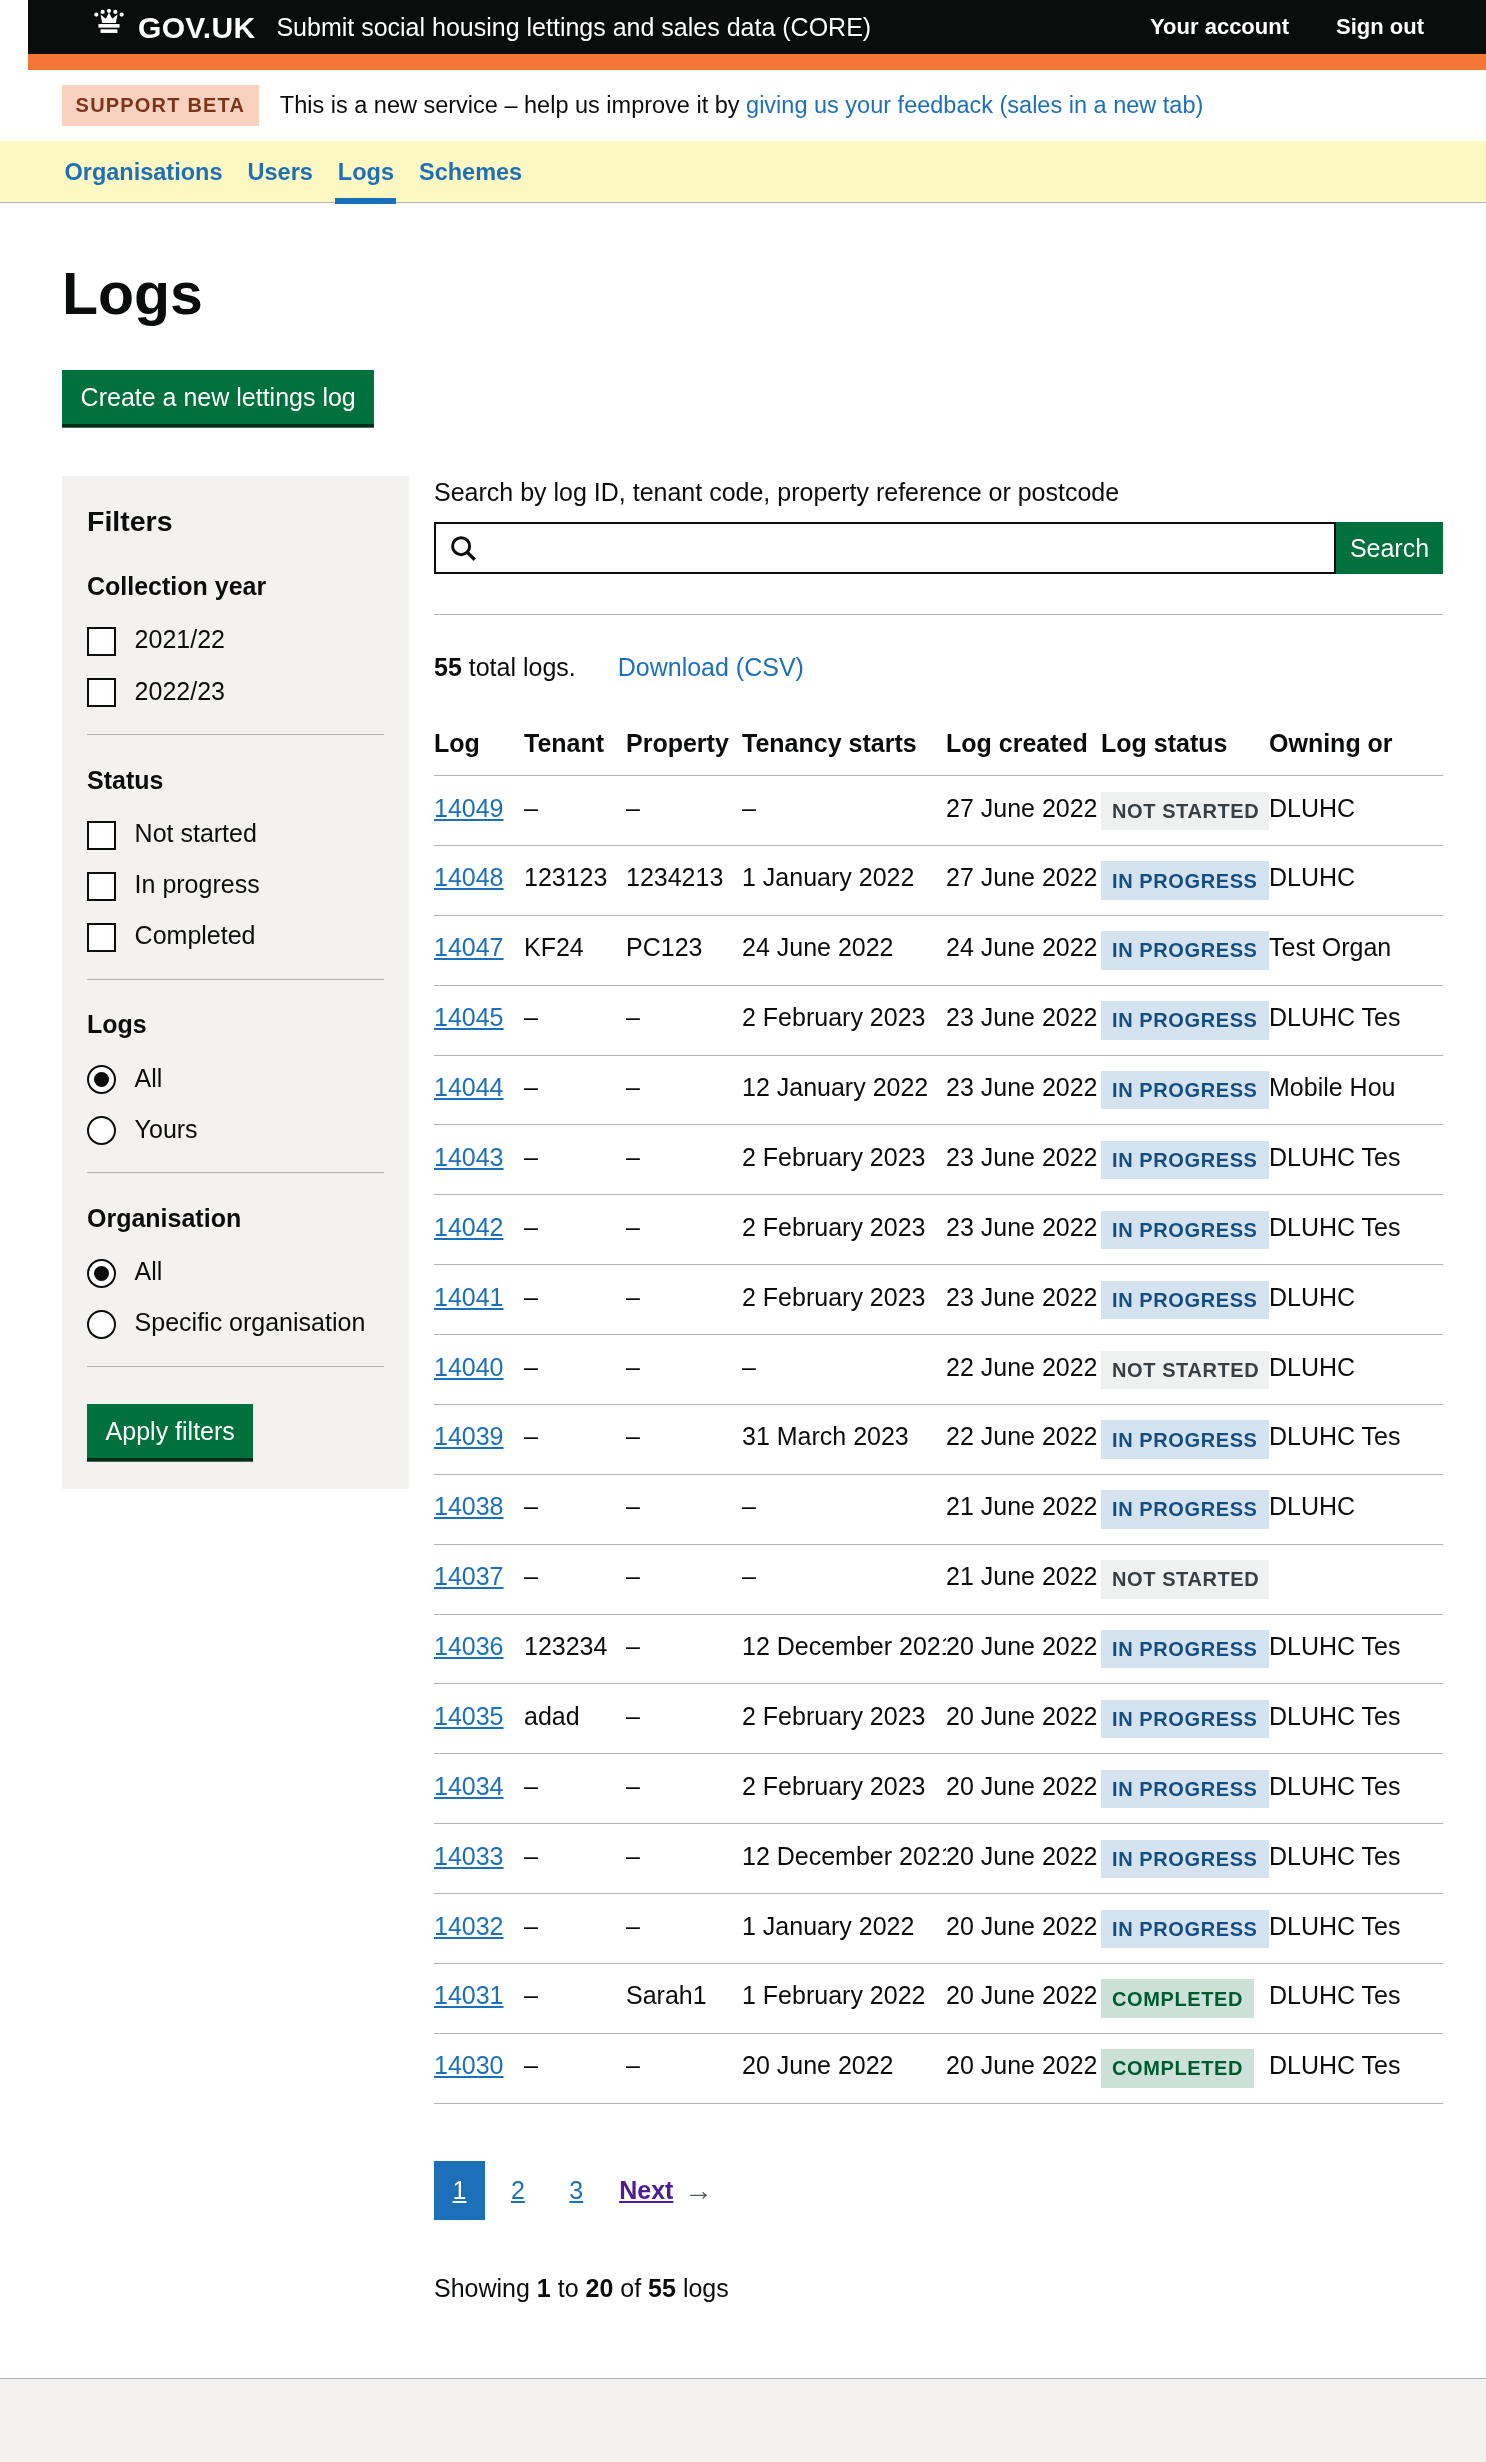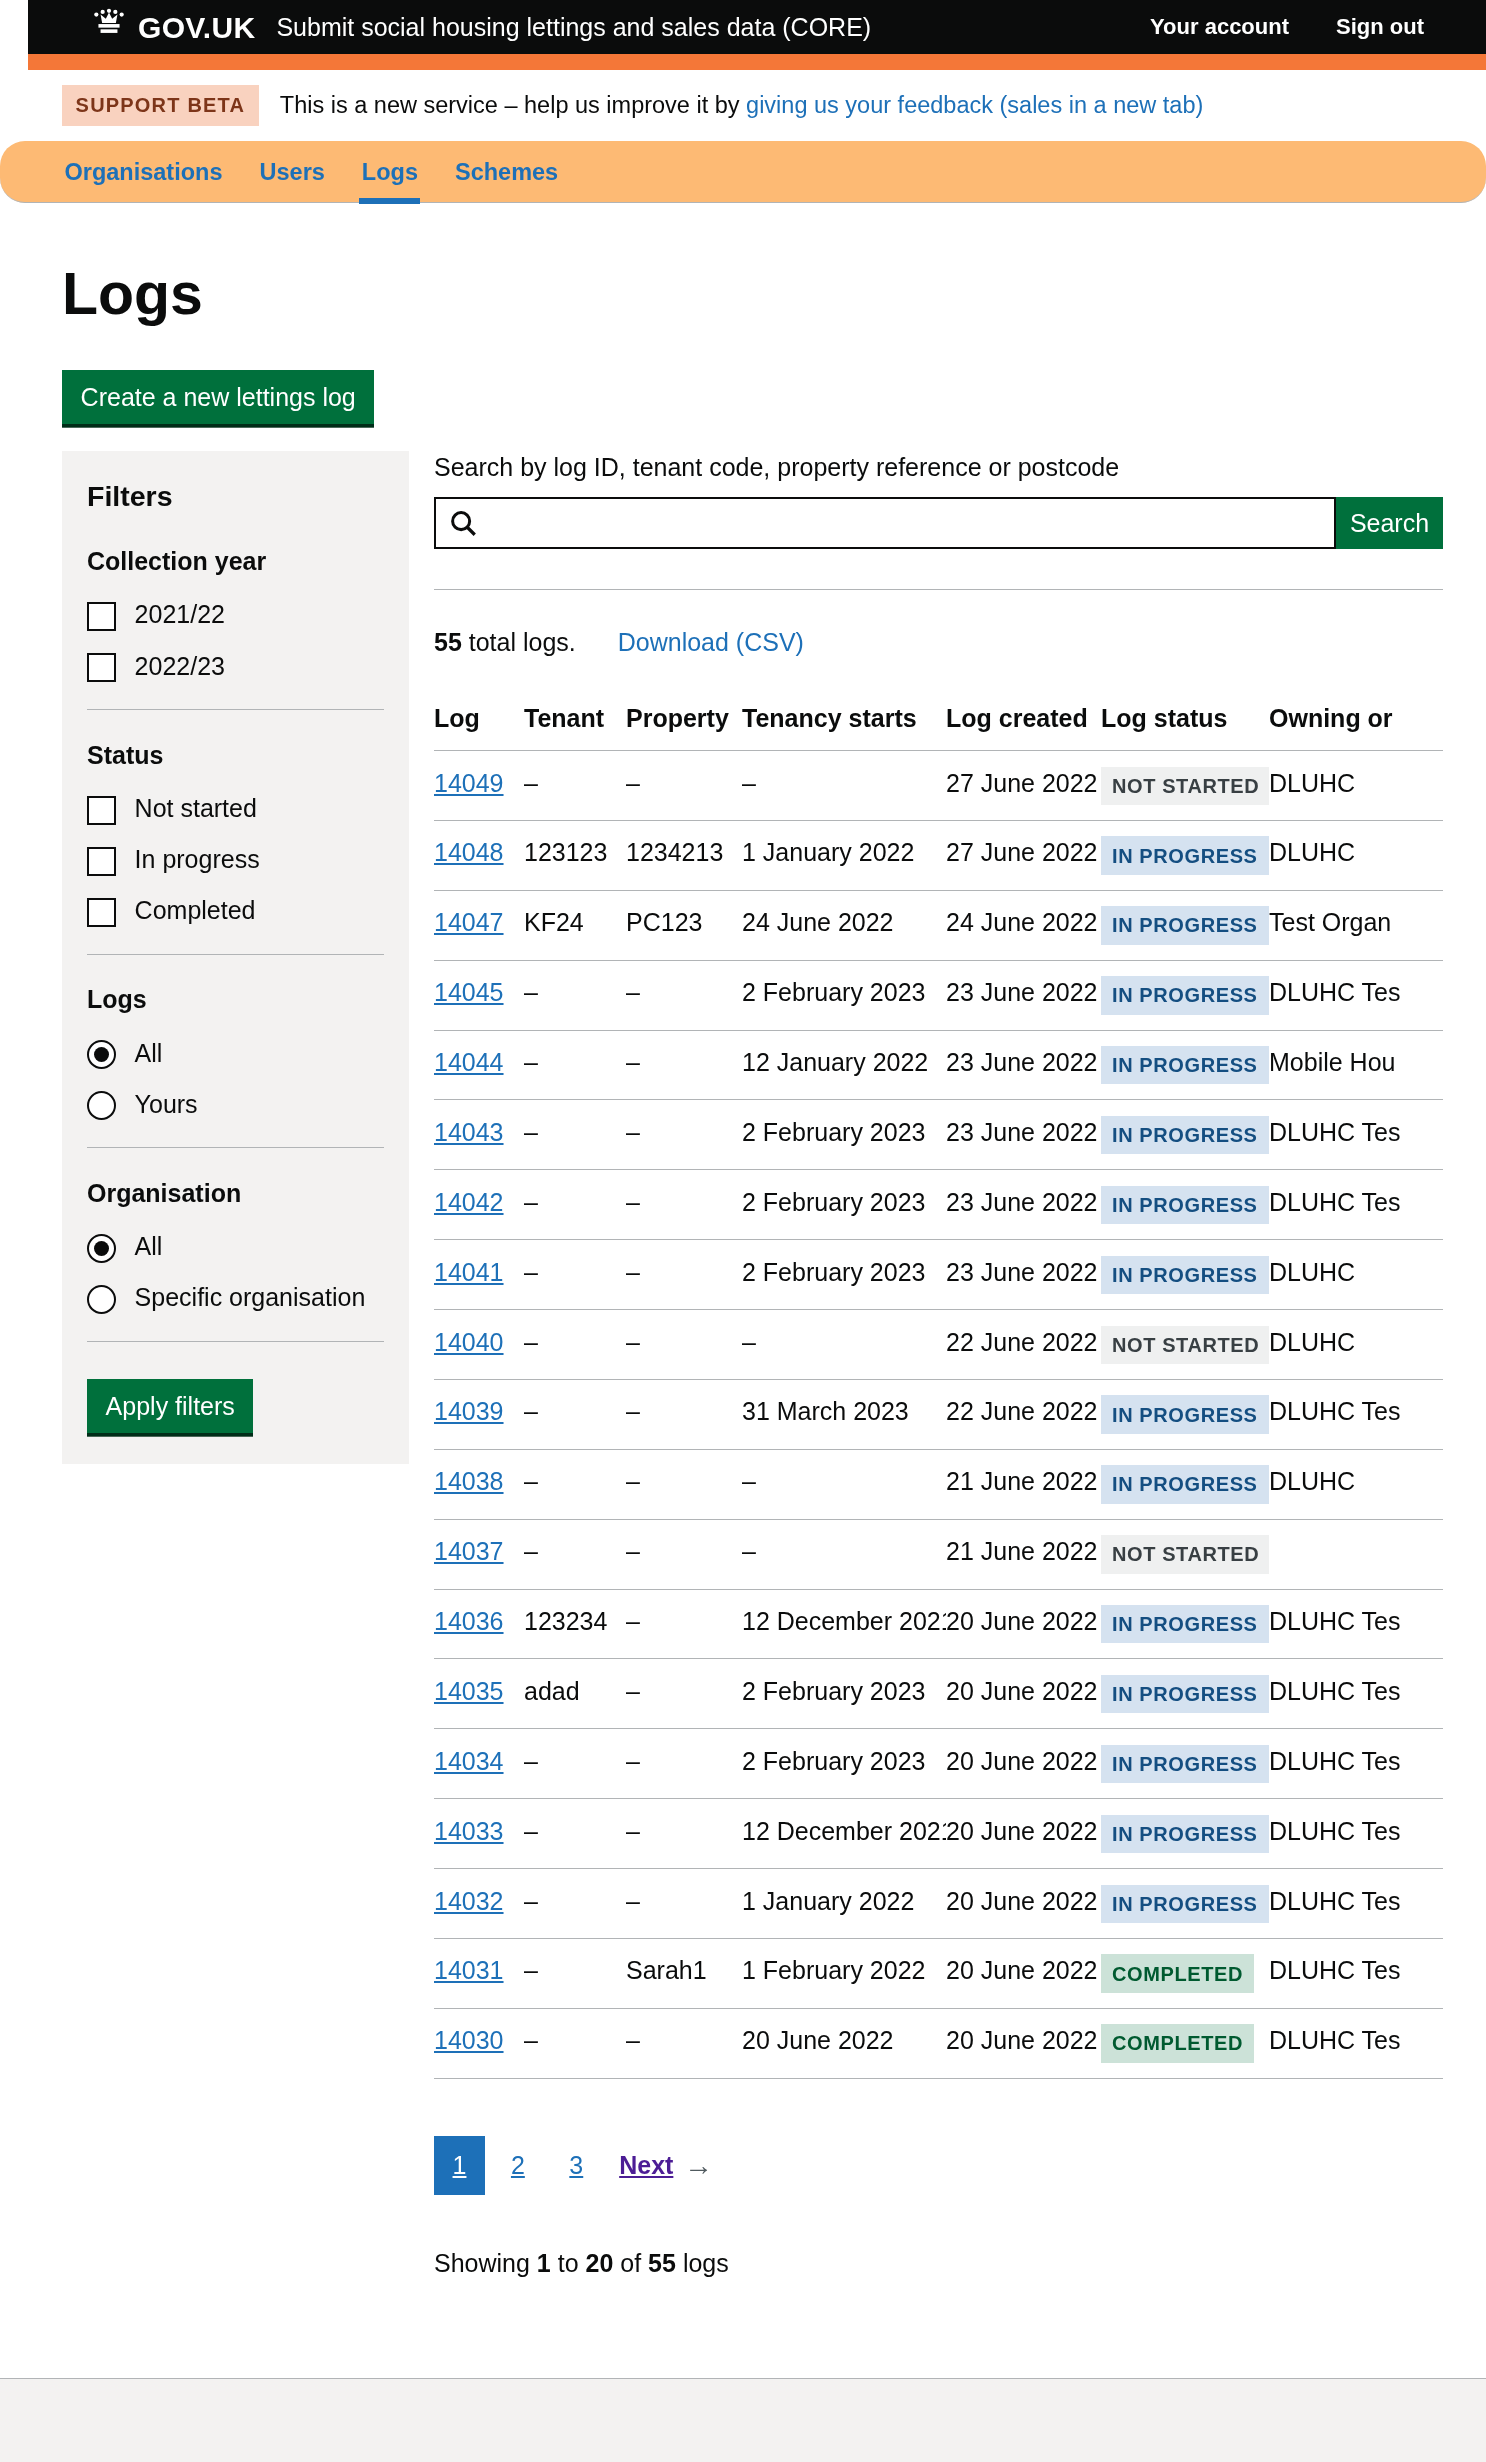--- a/index.html
+++ b/index.html
@@ -32,39 +32,39 @@
   }
   .beta-tag {
     background: #f9d2bf; color: #7d3519; font-weight: 700; font-size: 20px;
     letter-spacing: 1.2px; padding: 7.4px 13.6px; white-space: nowrap;
   }
   .phase-text { font-size: 23.5px; }
   .phase-text a { color: #1d70b8; }
 
   
   .primary-nav {
-    background: #fdba74; padding: 0 62px; border-bottom: 1.9px solid #b1b4b6;
-    display: flex; gap: 32px; border-radius: 25px;
+    background: #fef9c3; padding: 0 62px; border-bottom: 1.9px solid #b1b4b6;
+    display: flex; gap: 20px;
   }
   .nav-item {
     display: inline-block; padding: 16px 2.5px 11px; font-weight: 700; font-size: 23.5px;
     color: #1d70b8; text-decoration: none; border-bottom: 6.2px solid transparent;
     margin-bottom: -1.9px;
   }
   .nav-item.on { border-bottom-color: #1d70b8; }
 
   
   main { padding: 0 43px 0 62px; flex: 1; }
   h1.page-title { font-size: 59px; font-weight: 700; margin: 53px 0 37px; }
   .btn {
     display: inline-block; border: 0; background: #00703c; color: #fff;
     font-family: inherit; font-size: 25px; padding: 12.4px 18.6px;
     box-shadow: 0 3.7px 0 #002d18; cursor: pointer; text-align: center;
   }
-  .create-btn { margin-bottom: 27px; }
+  .create-btn { margin-bottom: 52px; }
 
   .content-row { display: flex; gap: 25px; align-items: flex-start; }
 
   
   .filters-panel { width: 347px; flex: 0 0 347px; background: #f3f2f1; padding: 27px 25px 31px; }
   .filters-title { font-size: 28.5px; font-weight: 700; margin: 0 0 30px; }
   .filter-group-label { font-size: 25px; font-weight: 700; margin: 0 0 21px; }
   .option-row { display: flex; align-items: flex-end; gap: 18.6px; margin-bottom: 18.6px; font-size: 25px; }
   .checkbox {
     width: 29px; height: 29px; flex: 0 0 29px; border: 2.5px solid #0b0c0c; background: #fff;

